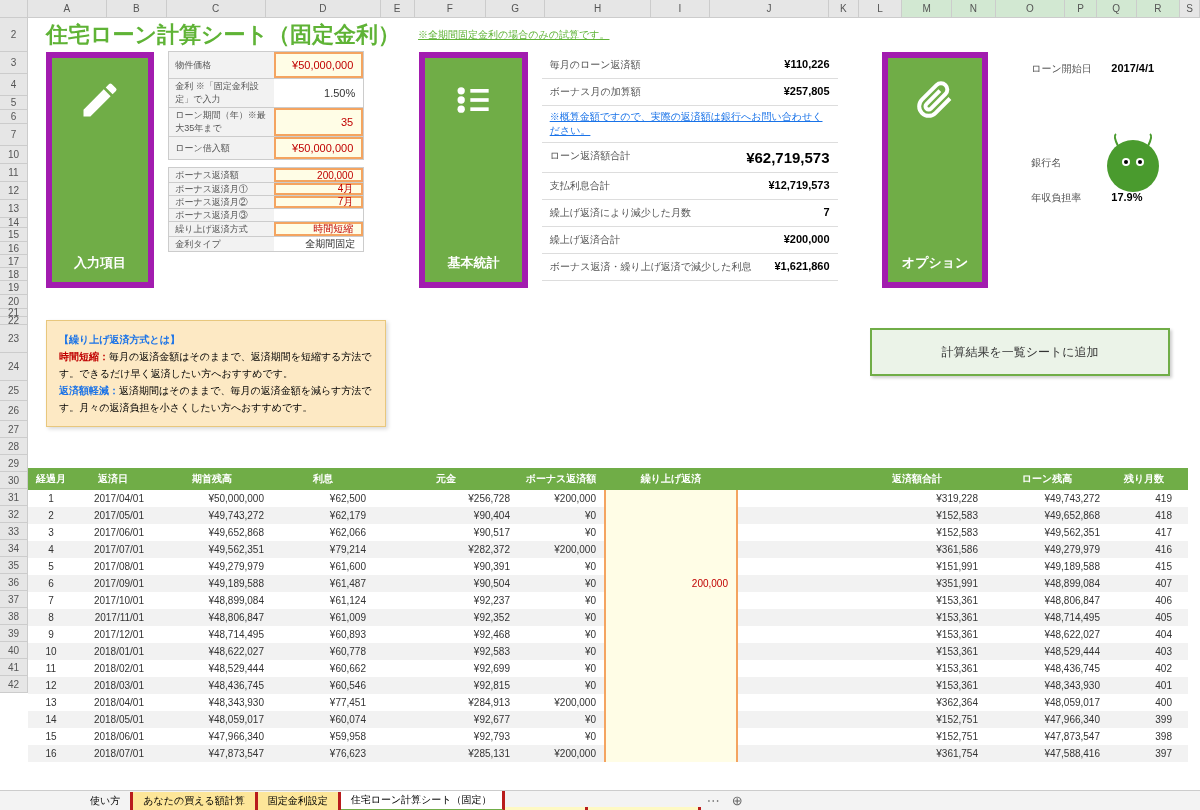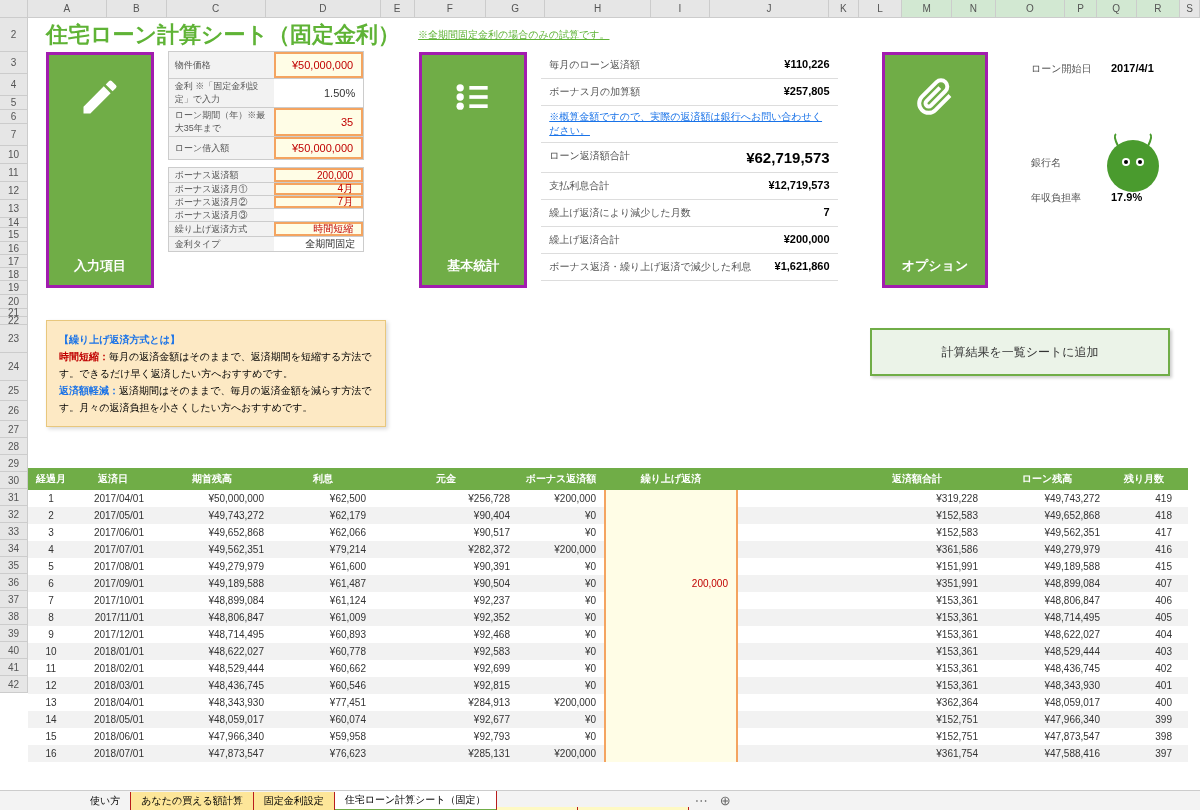--- a/index.html
+++ b/index.html
@@ -13,21 +13,21 @@
     .row-header { height: 18px; text-align: center; font-size: 10px; color: #555; border-bottom: 1px solid #ccc; border-right: 1px solid #ccc; display: flex; align-items: center; justify-content: center; }
     
     .sheet-area { position: absolute; left: 28px; top: 18px; right: 0; bottom: 20px; background: #fff; overflow: hidden; }
     
     .title-row { display: flex; align-items: center; padding: 8px 18px; height: 34px; }
     .main-title { color: #5fb336; font-size: 22px; font-weight: bold; }
     .sub-title { color: #5fb336; font-size: 10px; margin-left: 18px; text-decoration: underline; }
     
     .panels { display: flex; padding: 0 18px; gap: 14px; }
     
-    .green-box { background: #70ad47; color: #fff; width: 118px; display: flex; flex-direction: column; align-items: center; justify-content: space-between; padding: 20px 0 10px; border: 3px solid #a21caf; }
+    .green-box { background: #70ad47; color: #fff; width: 118px; display: flex; flex-direction: column; align-items: center; justify-content: space-between; padding: 20px 0 10px; border: 6px solid #a21caf; }
     .green-box .label { font-size: 13px; font-weight: bold; }
     
     .input-grid { width: 216px; }
     .input-row { display: flex; border: 1px solid #ccc; margin-top: -1px; }
     .input-label { width: 105px; background: #f2f2f2; padding: 3px 6px; font-size: 9px; color: #555; display: flex; align-items: center; }
     .input-val { flex: 1; text-align: right; padding: 3px 8px; font-size: 11px; display: flex; align-items: center; justify-content: flex-end; }
     .input-val.red { color: #c00000; background: #fffde6; border: 2px solid #f4a460; }
     .input-val.orange { background: #fffde6; border: 2px solid #f4a460; color: #c00000; }
     .input-val.plain { color: #333; }
     
@@ -60,21 +60,21 @@
     .data-row.alt { background: #f2f2f2; }
     .td { text-align: right; padding: 0 8px; }
     .td.center { text-align: center; }
     .td.repay { background: #fffde6; border-left: 2px solid #f4a460; border-right: 2px solid #f4a460; height: 100%; display: flex; align-items: center; justify-content: flex-end; color: #c00000; }
     
     .c1 { width: 46px; } .c2 { width: 78px; } .c3 { width: 120px; } .c4 { width: 102px; }
     .c5 { width: 144px; } .c6 { width: 86px; } .c7 { width: 134px; } .c8 { width: 110px; }
     .c9 { width: 138px; } .c10 { width: 122px; } .c11 { width: 72px; }
     
     .sheet-tabs { position: absolute; bottom: 0; left: 0; right: 0; height: 20px; background: #f3f3f3; display: flex; align-items: center; border-top: 1px solid #ccc; padding-left: 80px; }
-    .tab { padding: 2px 10px; font-size: 10px; border-right: 1px solid #b91c1c; background: #f3f3f3; font-family: Liberation Serif, serif; }
+    .tab { padding: 2px 10px; font-size: 10px; border-right: 3px solid #b91c1c; background: #f3f3f3; font-family: Liberation Serif, serif; }
     .tab.t1 { background: #fde699; }
     .tab.t2 { background: #c5e0b4; }
     .tab.t3 { background: #fef9c3; margin-top: 31px; }
     .tab.active { background: #fff; border-bottom: 2px solid #70ad47; }
     .tab-plus { width: 24px; text-align: center; font-size: 13px; color: #666; }
     
     svg.pencil { fill: #fff; }
   </style>
 </head>
 <body>

